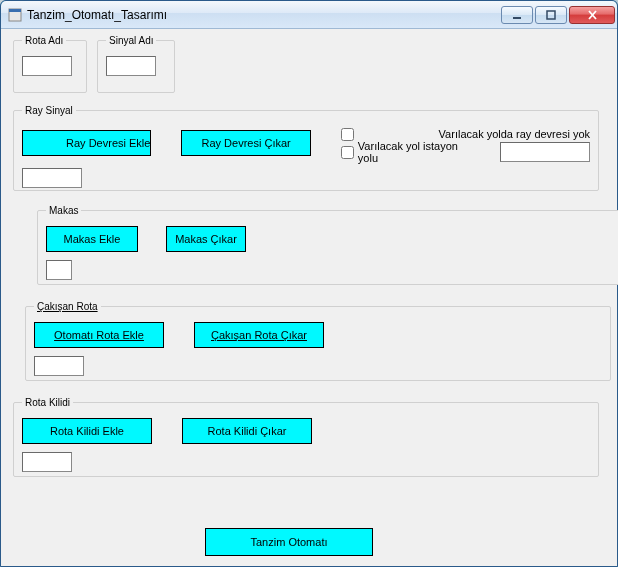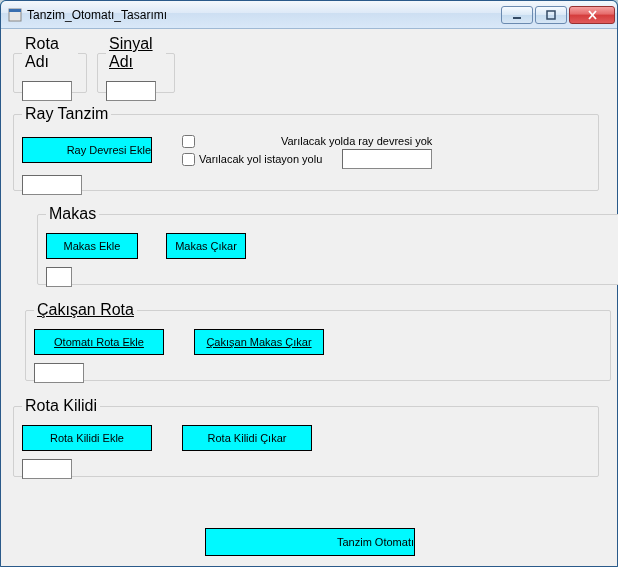--- a/index.html
+++ b/index.html
@@ -77,21 +77,21 @@
   fieldset.group {
     border: 1px solid #d0d0d0;
     border-radius: 2px;
     margin: 0;
     padding: 10px 8px 8px 8px;
     box-sizing: border-box;
     background: #f0f0f0;
     position: absolute;
   }
   fieldset.group > legend {
-    font-size: 16px;
+    font-size: 10px;
     padding: 0 3px;
     color: #000;
     background: #f0f0f0;
   }
 
   input.txt {
     border: 1px solid #888;
     border-top-color: #6a6a6a;
     border-left-color: #6a6a6a;
     background: #fff;
@@ -125,21 +125,21 @@
     color: #000;
     justify-content: space-between;
   }
   input[type="checkbox"] {
     width: 13px; height: 13px;
     margin: 0;
   }
 
   
   #grp-rota-adi  { left: 12px; top: 6px;  width: 74px; height: 58px; }
-  #grp-sinyal-adi{ left: 96px; top: 6px;  width: 78px; height: 58px; text-decoration: underline; }
+  #grp-sinyal-adi{ left: 96px; top: 6px;  width: 78px; height: 58px; }
   #grp-ray       { left: 12px; top: 76px; width: 586px; height: 86px; }
   #grp-makas     { left: 12px; top: 176px; width: 586px; height: 80px; margin-left: 24px; }
   #grp-cakisan   { left: 24px; top: 272px; width: 586px; height: 80px; text-decoration: underline; }
   #grp-kilidi    { left: 12px; top: 368px; width: 586px; height: 80px; }
 
   .row { display:flex; align-items:center; }
 
   #grp-ray .btn1 { width: 130px; margin-right: 30px; text-align: right; }
   #grp-ray .btn2 { width: 130px; margin-right: 30px; }
   #grp-ray .chkcol { display:flex; flex-direction:column; gap:2px; }
@@ -155,23 +155,22 @@
   #grp-cakisan .below { margin-top: 8px; }
 
   #grp-kilidi .btn1 { width: 130px; margin-right: 30px; }
   #grp-kilidi .btn2 { width: 130px; }
   #grp-kilidi .below { margin-top: 8px; }
 
   #btn-tanzim {
     position: absolute;
     left: 204px;
     bottom: 10px;
-    width: 210px;
+    width: 168px;
     height: 28px;
-    text-align: right;
   }
 </style>
 </head>
 <body>
 
 <div class="window">
   <div class="titlebar">
     <span class="app-icon">
       <svg width="14" height="14" viewBox="0 0 14 14">
         <rect x="1" y="1" width="12" height="12" fill="#e8e8e8" stroke="#888"></rect>
@@ -204,23 +203,24 @@
       <legend>Rota Adı</legend>
       <input class="txt small" value="" style="">
     </fieldset>
 
     <fieldset id="grp-sinyal-adi" class="group">
       <legend>Sinyal Adı</legend>
       <input class="txt small" value="" style="">
     </fieldset>
 
     <fieldset id="grp-ray" class="group">
-      <legend>Ray Tanzim</legend>
+      <legend>Ray Sinyal</legend>
       <div class="row">
         <button class="cyan btn1">Ray Devresi Ekle</button>
+        <button class="cyan btn2">Ray Devresi Çıkar</button>
         <div class="chkcol">
           <label class="chk-row">
             <input type="checkbox" style="">
             <span>Varılacak yolda ray devresi yok</span>
           </label>
           <label class="chk-row">
             <input type="checkbox" style="">
             <span>Varılacak yol istayon yolu</span>
             <input class="txt long yol-input" value="" style="">
           </label>
@@ -239,21 +239,21 @@
       </div>
       <div class="below">
         <input class="txt tiny" value="" style="">
       </div>
     </fieldset>
 
     <fieldset id="grp-cakisan" class="group">
       <legend>Çakışan Rota</legend>
       <div class="row">
         <button class="cyan btn1">Otomatı Rota Ekle</button>
-        <button class="cyan btn2">Çakışan Makas Çıkar</button>
+        <button class="cyan btn2">Çakışan Rota Çıkar</button>
       </div>
       <div class="below">
         <input class="txt small" value="" style="">
       </div>
     </fieldset>
 
     <fieldset id="grp-kilidi" class="group">
       <legend>Rota Kilidi</legend>
       <div class="row">
         <button class="cyan btn1">Rota Kilidi Ekle</button>

